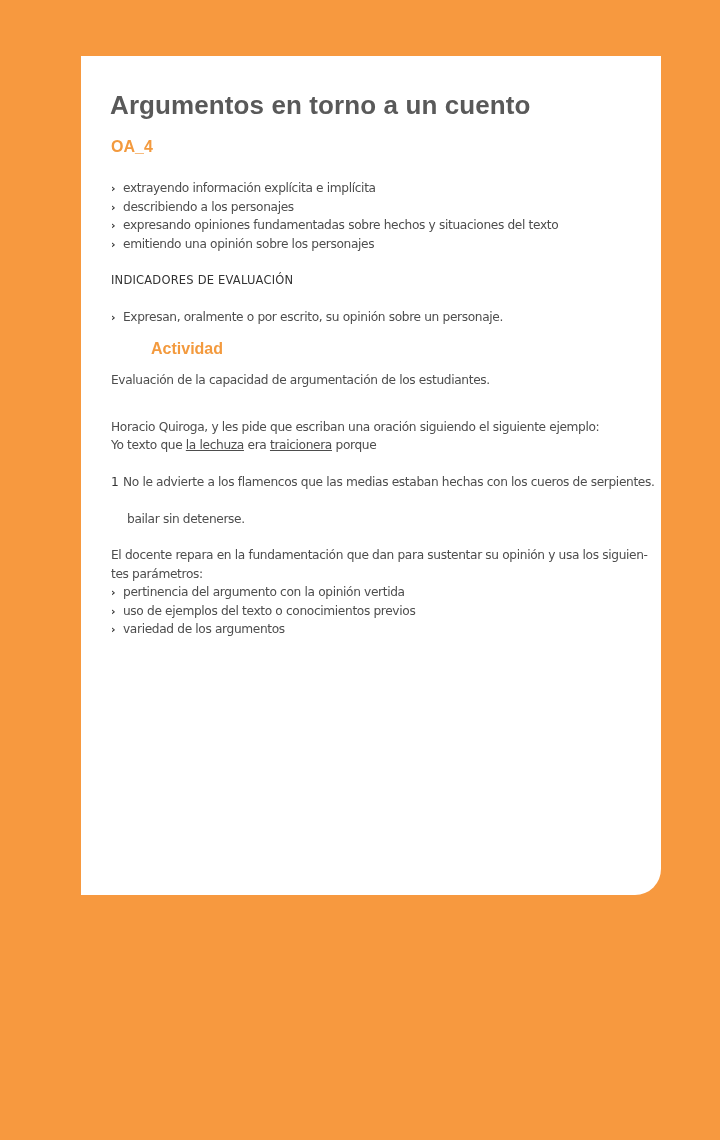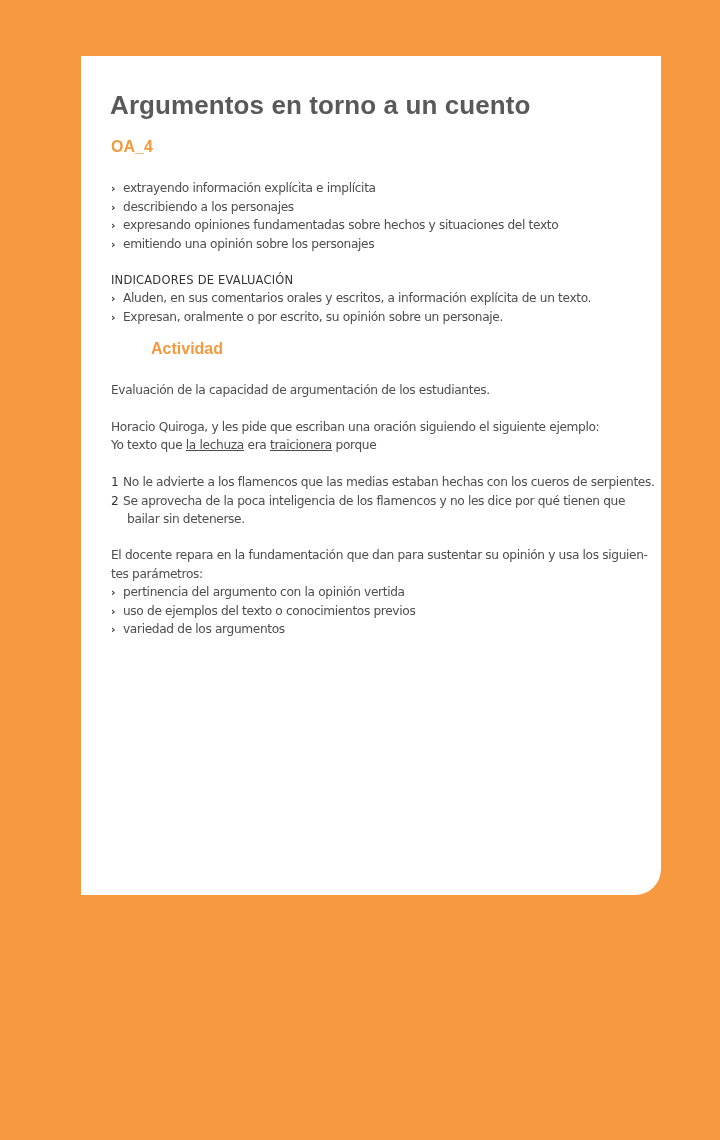--- a/index.html
+++ b/index.html
@@ -89,42 +89,36 @@
   </div>
   <div class="line" style="top:160px;">
     <span class="bullet">›</span><span>expresando opiniones fundamentadas sobre hechos y situaciones del texto</span>
   </div>
   <div class="line" style="top:179px;">
     <span class="bullet">›</span><span>emitiendo una opinión sobre los personajes</span>
   </div>
 
   <div class="line subheading" style="top:215px;">INDICADORES DE EVALUACIÓN</div>
 
-  <div class="line" style="top:233px;">
-    <span class="bullet">›</span><span>Aluden, en sus comentarios orales y escritos, a información explícita de un texto.</span>
-  </div>
   <div class="line" style="top:252px;">
     <span class="bullet">›</span><span>Expresan, oralmente o por escrito, su opinión sobre un personaje.</span>
   </div>
 
   <h2 class="section-title" style="top:284px;margin-left:40px;">Actividad</h2>
 
-  <div class="line" style="top:325px;text-align:center;">Evaluación de la capacidad de argumentación de los estudiantes.</div>
+  <div class="line" style="top:315px;text-align:center;">Evaluación de la capacidad de argumentación de los estudiantes.</div>
 
   <div class="line" style="top:362px;">Horacio Quiroga, y les pide que escriban una oración siguiendo el siguiente ejemplo:</div>
 
   <div class="line" style="top:380px;">
     <span>Yo texto que </span><span class="u">la lechuza</span><span> era </span><span class="u">traicionera</span><span> porque</span>
   </div>
 
   <div class="line" style="top:417px;">
     <span class="num">1</span><span>No le advierte a los flamencos que las medias estaban hechas con los cueros de serpientes.</span>
-  </div>
-  <div class="line" style="top:436px;">
-    <span class="num">2</span><span>Se aprovecha de la poca inteligencia de los flamencos y no les dice por qué tienen que</span>
   </div>
   <div class="line" style="top:454px; left:46px;">bailar sin detenerse.</div>
 
   <div class="line" style="top:490px;">El docente repara en la fundamentación que dan para sustentar su opinión y usa los siguien-</div>
   <div class="line" style="top:509px;">tes parámetros:</div>
 
   <div class="line" style="top:527px;">
     <span class="bullet">›</span><span>pertinencia del argumento con la opinión vertida</span>
   </div>
   <div class="line" style="top:546px;">

